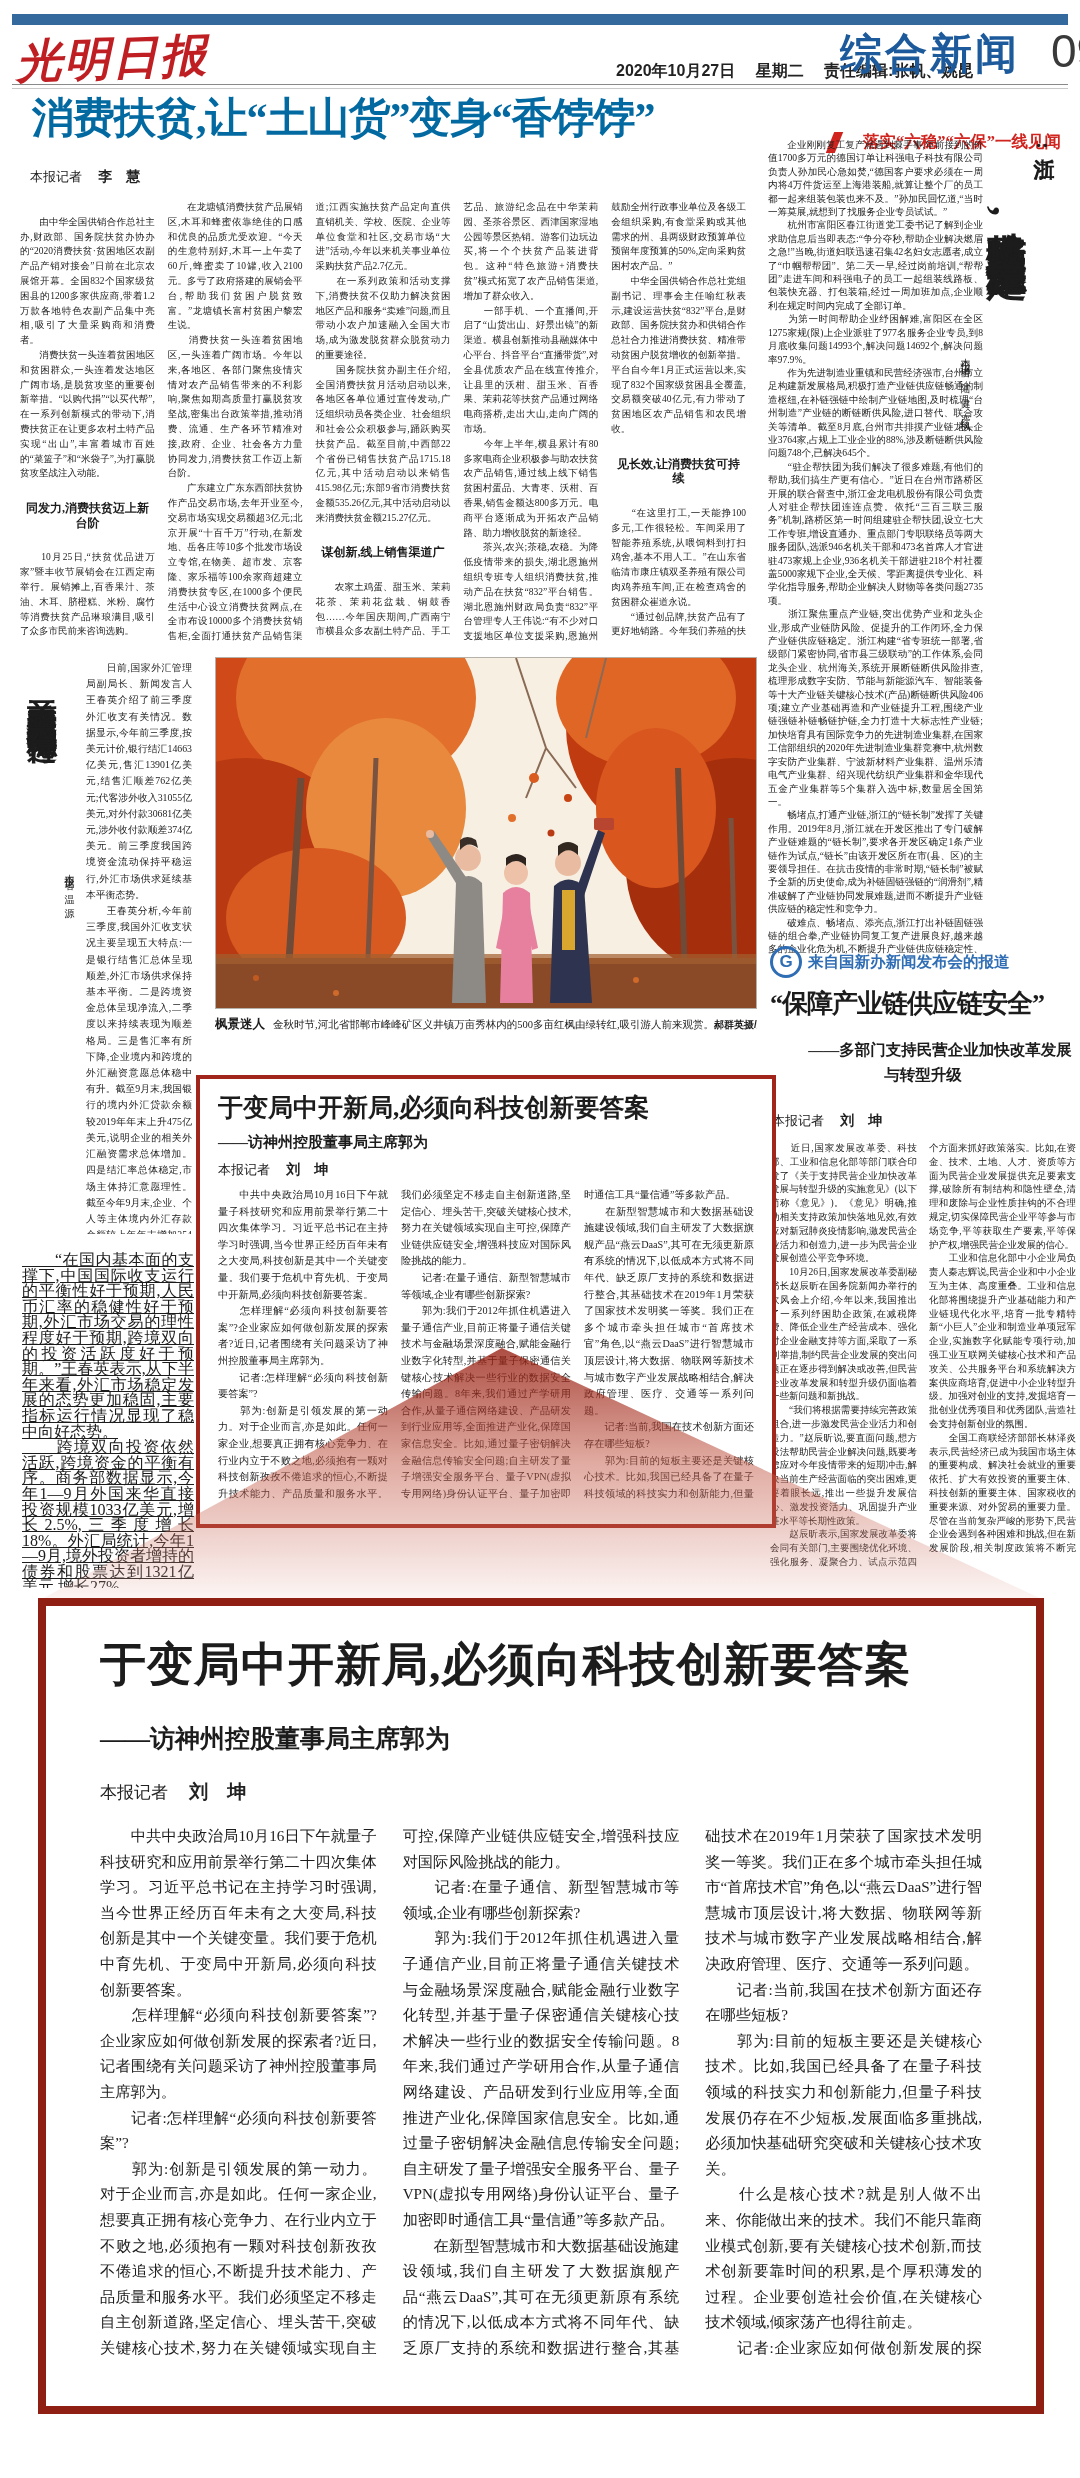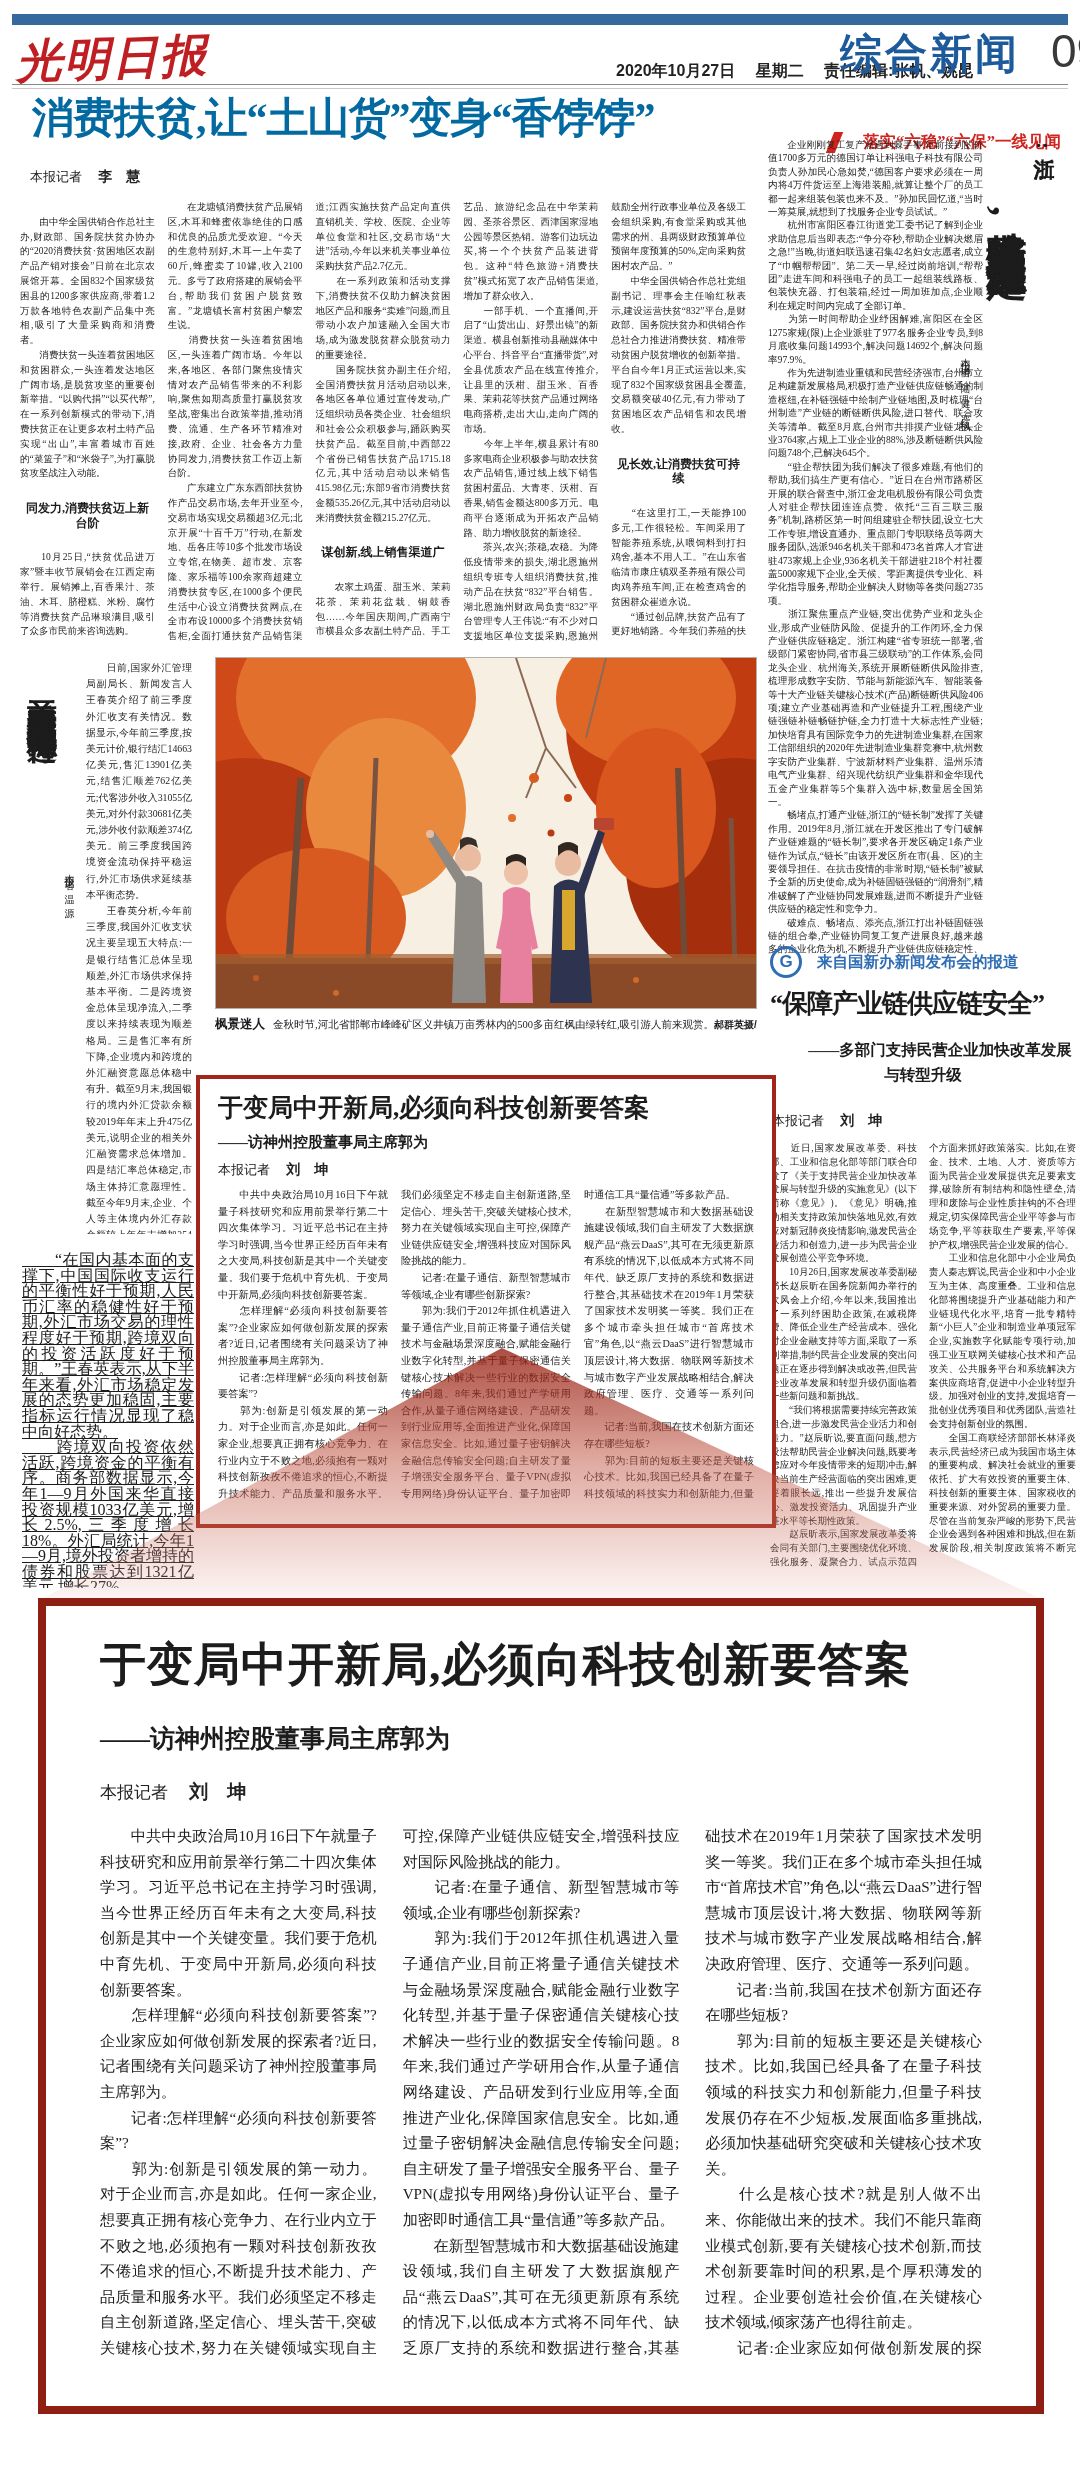--- a/index.html
+++ b/index.html
@@ -43,21 +43,21 @@
   
   .photo{left:215px;top:657px;width:542px;height:352px;border:1px solid #b5b0a8;box-sizing:border-box;overflow:hidden;}
   .caption{left:215px;top:1016px;width:542px;display:flex;align-items:baseline;white-space:nowrap;overflow:hidden;
            font-size:10.5px;}
   .caption .cl{font-weight:900;font-size:12.5px;margin-right:8px;}
   .caption .cc{font-weight:bold;margin-left:auto;font-family:"Liberation Sans",sans-serif;font-size:10px;}
   
   .gm-kicker{left:770px;top:946px;width:306px;display:flex;align-items:center;gap:6px;}
   .g-icon{display:inline-flex;align-items:center;justify-content:center;width:26px;height:26px;border:3px solid #2f6db4;
           border-radius:50%;color:#2f6db4;font-weight:900;font-size:17px;font-family:"Liberation Sans",sans-serif;}
-  .gm-kicker .lbl{color:#2f6db4;font-weight:900;font-size:15.5px;margin-left:9px;}
+  .gm-kicker .lbl{color:#2f6db4;font-weight:900;font-size:15.5px;}
   .gm-headline{left:770px;top:986px;width:308px;font-size:26px;font-weight:900;white-space:nowrap;letter-spacing:-1px;}
   .gm-subhead{left:770px;top:1038px;width:306px;font-size:15.5px;font-weight:bold;line-height:1.6;text-indent:2.2em;text-align:center;}
   .gm-byline{left:772px;top:1112px;}
   .gm-body{left:770px;top:1142px;width:306px;height:438px;overflow:hidden;column-count:2;column-gap:12px;
            column-fill:auto;font-size:9.5px;line-height:13.8px;}
   
   .excerpt-box{left:196px;top:1075px;width:580px;height:453px;border:4px solid #a1251a;box-sizing:border-box;
                padding:12px 18px 10px;background:#fff;z-index:2;}
   .excerpt-box .hl{font-size:25px;font-weight:900;letter-spacing:0;}
   .excerpt-box .sh{font-size:15px;font-weight:bold;margin-top:9px;}

